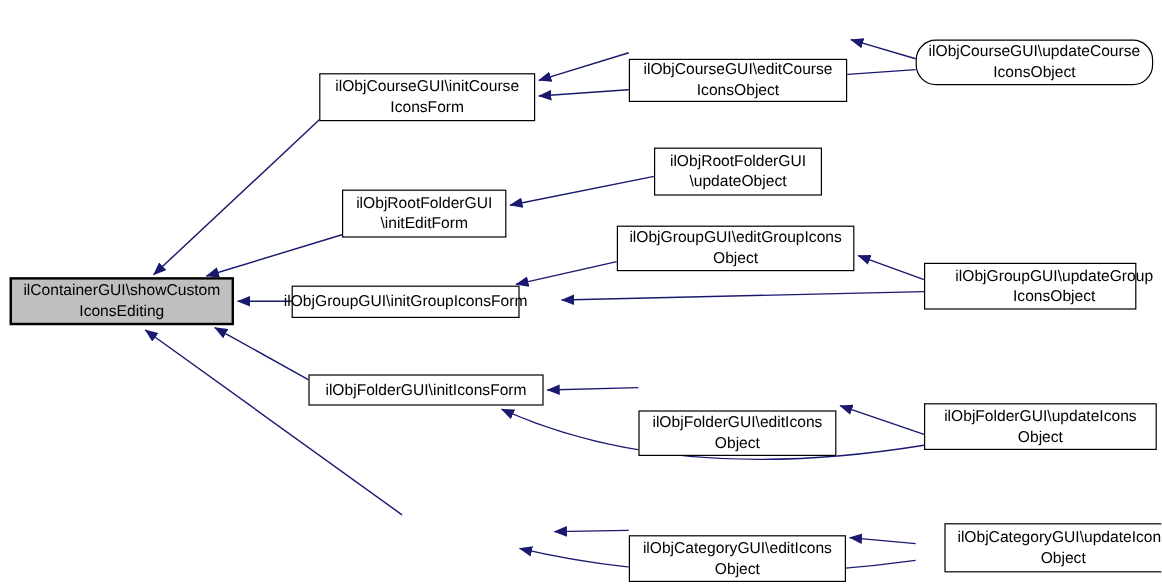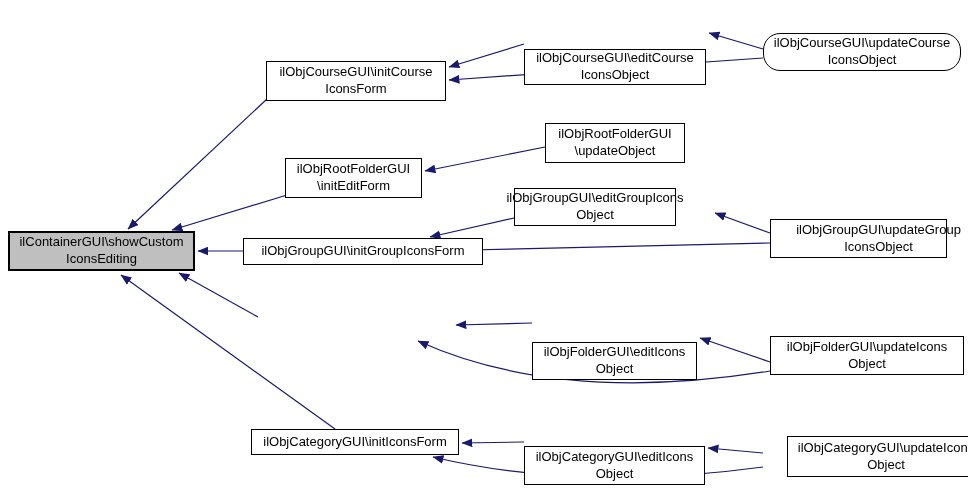--- a/index.html
+++ b/index.html
@@ -90,36 +90,36 @@
 
   <div class="node" style="left:763px; top:33px;  width:198px; height:38px;border-radius:17px;">ilObjCourseGUI\updateCourse
 IconsObject</div>
 
   <div class="node" style="left:285px; top:158px; width:137px; height:40px;">ilObjRootFolderGUI
 \initEditForm</div>
 
   <div class="node" style="left:545px; top:123px; width:140px; height:40px;">ilObjRootFolderGUI
 \updateObject</div>
 
-  <div class="node" style="left:243px; top:238px; width:240px; height:27px;">ilObjGroupGUI\initGroupIconsForm</div>
+  <div class="node" style="left:243px; top:238px; width:190px; height:27px;">ilObjGroupGUI\initGroupIconsForm</div>
 
-  <div class="node" style="left:514px; top:188px; width:162px; height:38px;">ilObjGroupGUI\editGroupIcons
+  <div class="node" style="left:514px; top:188px; width:198px; height:38px;">ilObjGroupGUI\editGroupIcons
 Object</div>
 
   <div class="node" style="left:770px; top:219px; width:177px; height:39px;padding-left:40px;">ilObjGroupGUI\updateGroup
 IconsObject</div>
 
+  <div class="node" style="left:257px; top:312px; width:196px; height:26px;">ilObjFolderGUI\initIconsForm</div>
 
   <div class="node" style="left:532px; top:304px; width:165px; height:38px;margin-top:38px;">ilObjFolderGUI\editIcons
 Object</div>
 
   <div class="node" style="left:770px; top:336px; width:194px; height:39px;">ilObjFolderGUI\updateIcons
 Object</div>
 
-  <div class="node" style="left:251px; top:429px; width:208px; height:26px;">ilObjCategoryGUI\initIconsForm</div>
 
   <div class="node" style="left:524px; top:446px; width:181px; height:39px;">ilObjCategoryGUI\editIcons
 Object</div>
 
   <div class="node" style="left:763px; top:436px; width:198px; height:41px;margin-left:24px;">ilObjCategoryGUI\updateIcons
 Object</div>
 
 </div>
 
 </body></html>

